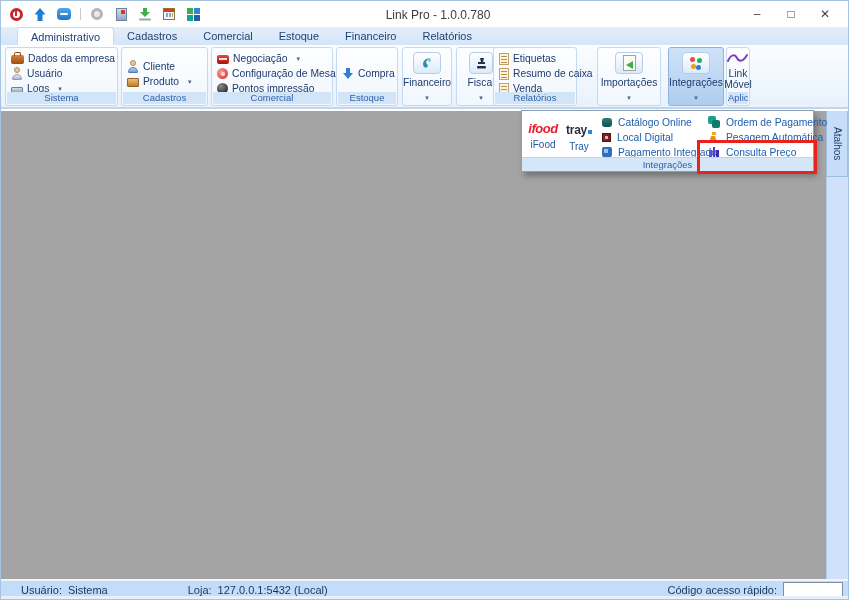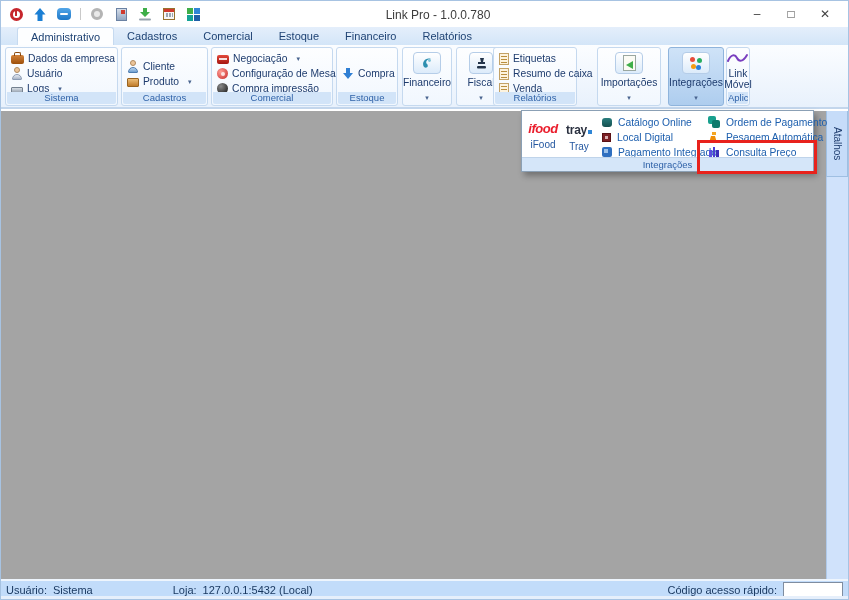--- a/index.html
+++ b/index.html
@@ -106,21 +106,21 @@
   .i-consulta i:nth-child(3){height:8px;background:#3b2fb8;}
 
   .hlbox{position:absolute;left:696px;top:139px;width:114px;height:28px;border:3px solid #e8221c;z-index:30;}
 
   
   .main{position:absolute;left:0;top:110px;width:826px;height:468px;background:#a4a4a4;}
   .strip{position:absolute;right:0;top:110px;width:22px;height:468px;background:#d0e2fb;border-left:1px solid #b0caea;box-sizing:border-box;}
   .atalhos-tab{position:absolute;left:-1px;top:0;width:22px;height:66px;background:#c6dcf9;border:1px solid #9fbfe2;border-top:none;box-sizing:border-box;display:flex;align-items:center;justify-content:center;}
   .atalhos-tab span{writing-mode:vertical-rl;font-size:10px;color:#1e3c6e;}
   .statusbar{position:absolute;left:0;right:0;top:578px;height:19px;background:#c2dcfa;border-top:2px solid #eef5fd;display:flex;align-items:center;font-size:11px;color:#17365e;box-sizing:border-box;}
-  .statusbar .sl{margin-left:5px;}
+  .statusbar .sl{margin-left:20px;}
   .statusbar .sv{margin-left:6px;}
   .statusbar .gap{margin-left:34px;padding-left:46px;}
   .sright{margin-left:auto;display:flex;align-items:center;}
   .quickinput{width:54px;height:13px;border:1px solid #7f8da0;background:#fff;margin:0 5px 0 6px;font-size:10px;padding:0 2px;}
   .bottomedge{position:absolute;left:0;right:0;bottom:0;height:3px;background:#e6effb;}
 </style>
 </head>
 <body>
 
 <div class="window">
@@ -222,21 +222,21 @@
           <span class="ic i-nego"></span>
           <span>Negociação</span>
           <span class="arr">▾</span>
         </div>
         <div class="ritem">
           <span class="ic i-mesas"></span>
           <span>Configuração de Mesas</span>
         </div>
         <div class="ritem">
           <span class="ic i-pontos"></span>
-          <span>Compra impressão</span>
+          <span>Pontos impressão</span>
         </div>
       </div>
       <div class="glabel">Comercial</div>
     </div>
 
     <div class="group" style="left:335px;width:62px;">
       <div style="padding-top:18px;">
         <div class="ritem">
           <svg class="ic" width="12" height="12">
               <path d="M4 0 h4 v5 h3 l-5 6 -5 -6 h3 z" fill="#2f7fd4"></path>

